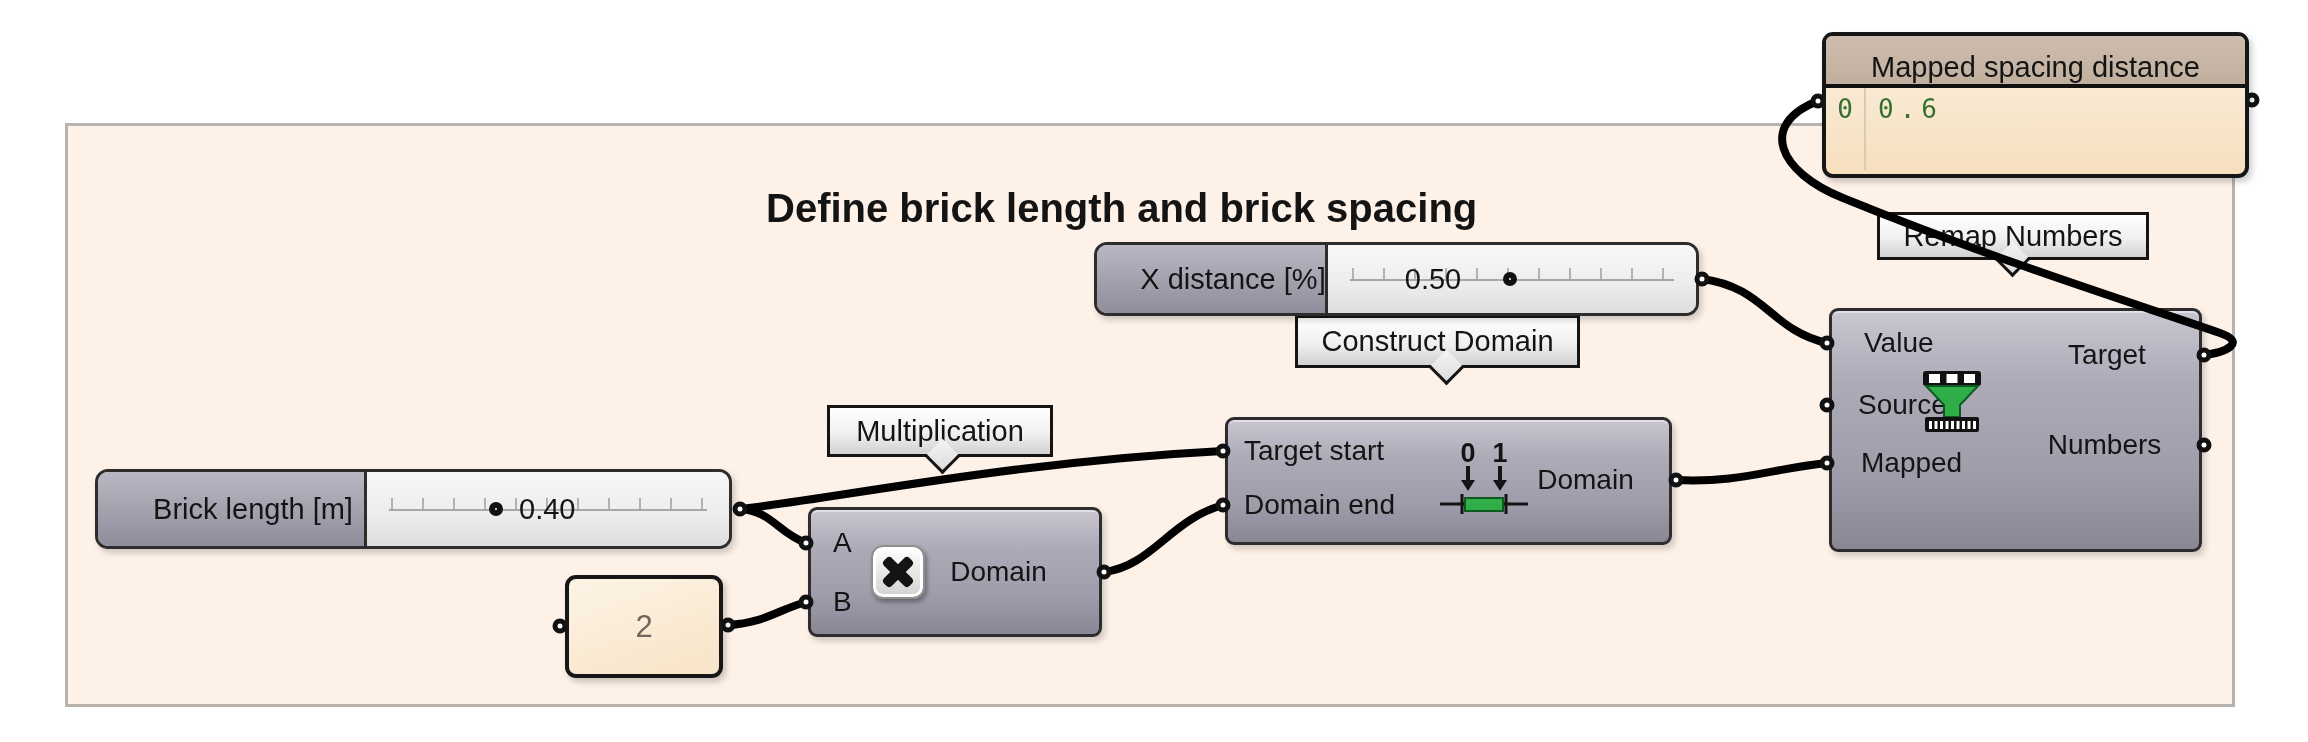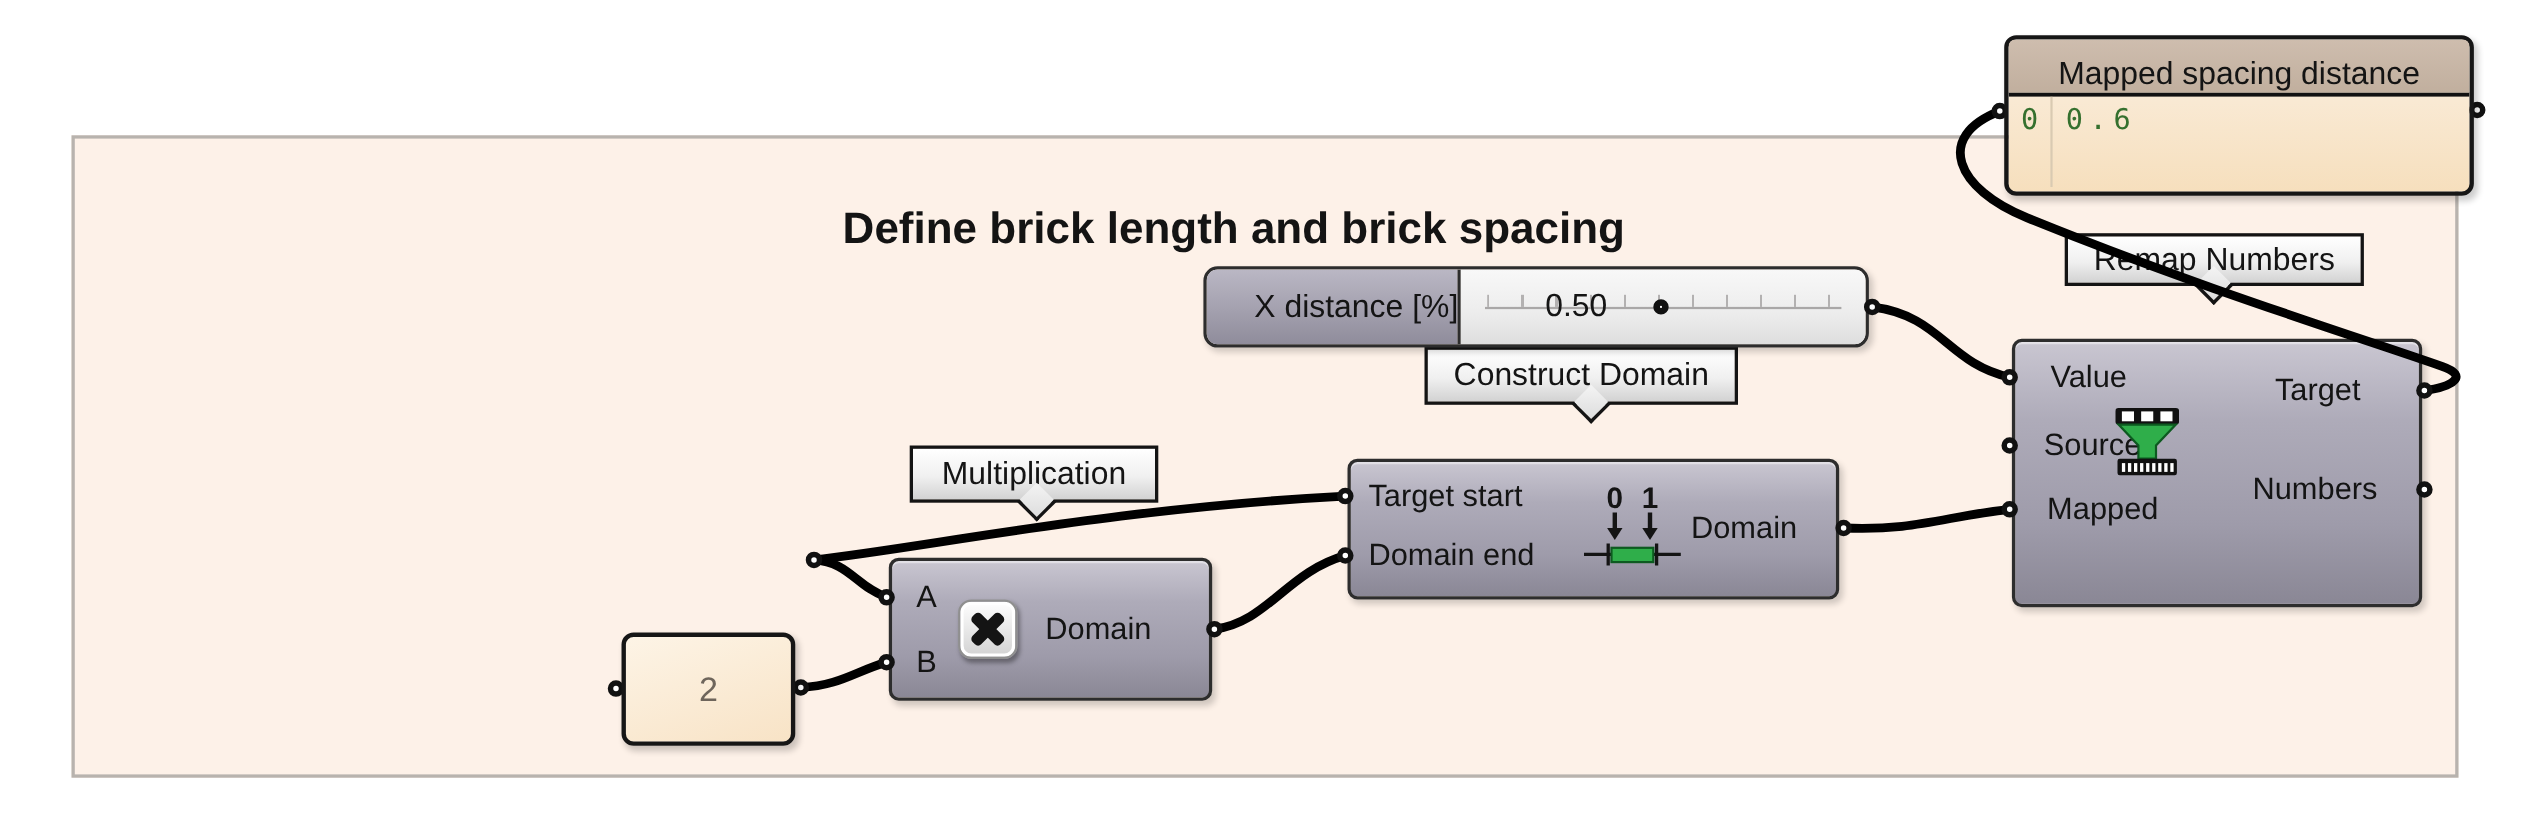--- a/index.html
+++ b/index.html
@@ -133,20 +133,31 @@
   </div>
   <div class="tooltip" style="left:827px;top:405px;width:226px;height:52px">
     <span>Multiplication</span>
     <i class="tail" style="left:100px"></i>
   </div>
   <div class="tooltip" style="left:1877px;top:212px;width:272px;height:48px">
     <span>Remap Numbers</span>
     <i class="tail" style="left:120px"></i>
   </div>
 
+  <div class="slider" style="left:95px;top:469px;width:637px;height:80px">
+    <div class="slider-label" style="width:269px">
+      <span>Brick length [m]</span>
+    </div>
+    <div class="slider-track">
+      <div class="ticks"></div>
+      <div class="trackline"></div>
+      <div class="knob" style="left:129px"></div>
+      <div class="slider-value" style="left:152px">0.40</div>
+    </div>
+  </div>
 
   <div class="slider" style="left:1094px;top:242px;width:605px;height:74px">
     <div class="slider-label" style="width:231px">
       <span>X distance [%]</span>
     </div>
     <div class="slider-track">
       <div class="ticks"></div>
       <div class="trackline"></div>
       <div class="knob" style="left:182px"></div>
       <div class="slider-value" style="left:40px;width:130px;text-align:center">0.50</div>

